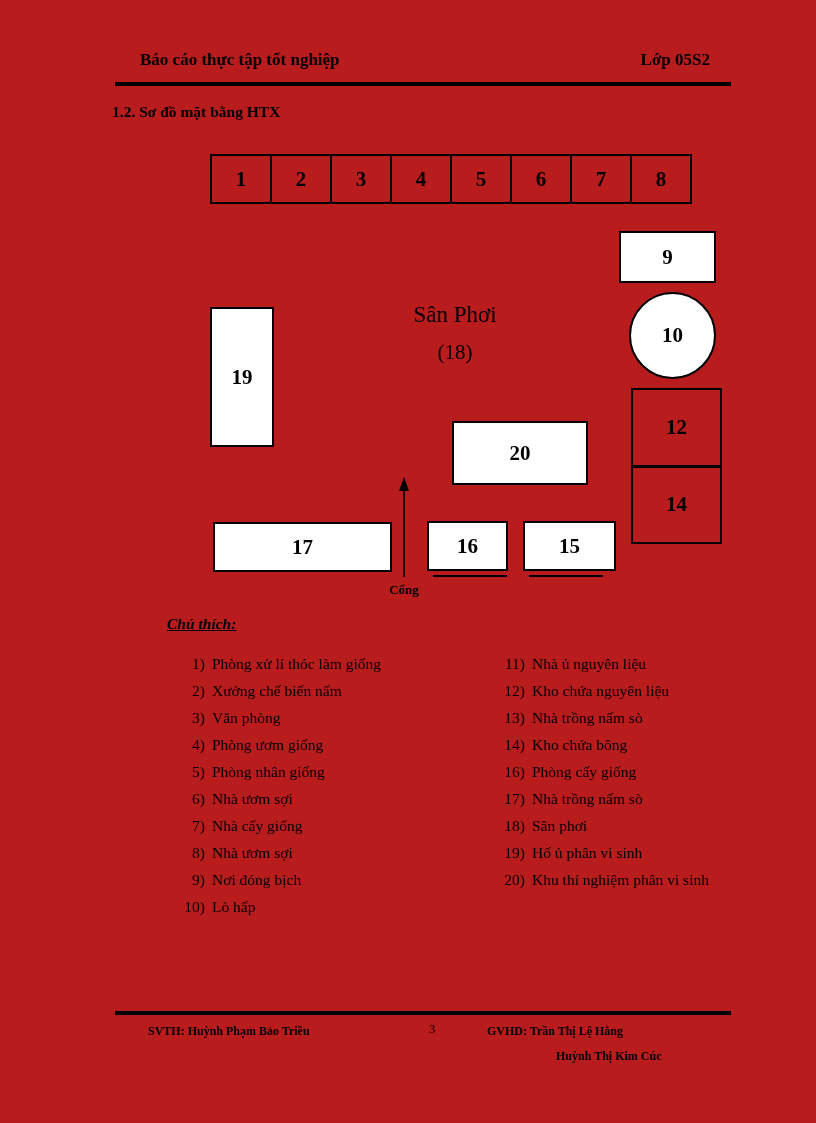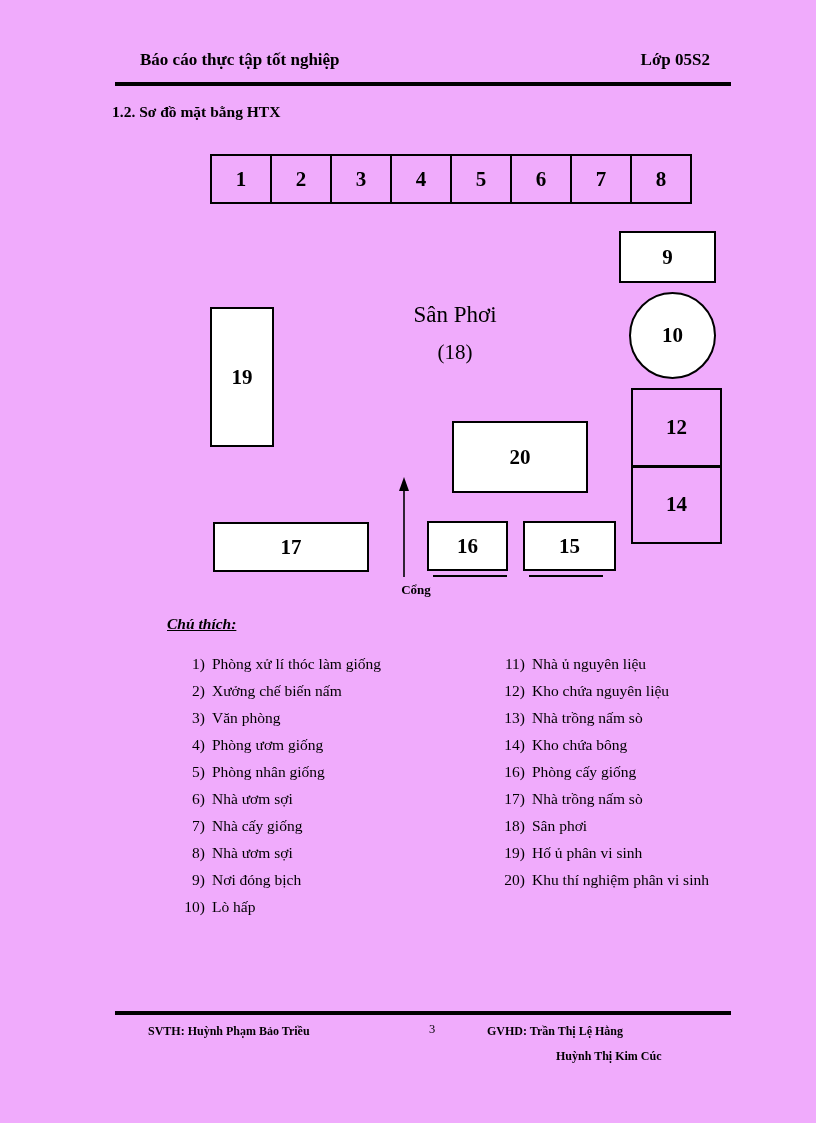--- a/index.html
+++ b/index.html
@@ -2,21 +2,21 @@
 <html><head>
 <meta charset="utf-8">
 <title>Report Page</title>
 <style>
   * { margin:0; padding:0; box-sizing:border-box; }
   html,body { background:#ffffff; }
   .page {
     position:relative;
     width:816px; height:1123px;
     margin:0 auto;
-    background:#f0abfc;
+    background:#b91c1c;
     color:#000;
     font-family:"Liberation Serif", serif;
     overflow:hidden;
   }
   
   .header-row {
     position:absolute; left:140px; top:50px; width:570px;
     display:flex; justify-content:space-between;
     font-weight:bold; font-size:17px;
   }
@@ -41,21 +41,21 @@
   .toprow .cell:last-child { border-right:none; }
   .stack { position:absolute; left:631px; top:388px; width:91px; height:156px;
     border:2px solid #000; display:flex; flex-direction:column; }
   .stack .scell { flex:1; display:flex; align-items:center; justify-content:center;
     font-weight:bold; font-size:21px; border-top:3px solid #000; }
   .stack .scell:first-child { border-top:none; }
   .yard-label { position:absolute; left:370px; top:302px; width:170px; text-align:center; }
   .yard-label .l1 { font-size:23px; }
   .yard-label .l2 { font-size:21px; margin-top:12px; }
   .gate-arrow { position:absolute; left:395px; top:477px; }
-  .gate-label { position:absolute; left:392px; top:582px; width:48px; text-align:center;
+  .gate-label { position:absolute; left:380px; top:582px; width:48px; text-align:center;
     font-weight:bold; font-size:13px; }
   .seg { position:absolute; top:575px; height:2px; background:#000; }
   
   .legend-title { position:absolute; left:167px; top:615px;
     font-weight:bold; font-style:italic; font-size:15.5px; text-decoration:underline; }
   .lcol { position:absolute; top:650px; width:310px; font-size:15.5px; }
   .lcol.left { left:178px; }
   .lcol.right { left:498px; }
   .lrow { height:27px; display:flex; align-items:center; white-space:nowrap; }
   .lnum { display:inline-block; width:27px; text-align:right; margin-right:7px; flex:none; }
@@ -95,23 +95,23 @@
     <div class="yard-label">
       <div class="l1">Sân Phơi</div>
       <div class="l2">(18)</div>
     </div>
 
     <div class="stack">
       <div class="scell">12</div>
       <div class="scell">14</div>
     </div>
 
-    <div class="dbox" style="left:452px; top:421px; width:136px; height:72px;">20</div>
-
-    <div class="dbox" style="left:213px; top:522px; width:156px; height:50px;">17</div>
+    <div class="dbox" style="left:452px; top:421px; width:136px; height:64px;">20</div>
+
+    <div class="dbox" style="left:213px; top:522px; width:179px; height:50px;">17</div>
 
     <div class="dbox" style="left:427px; top:521px; width:81px; height:50px;">16</div>
 
     <div class="dbox" style="left:523px; top:521px; width:93px; height:50px;">15</div>
 
     <div class="seg" style="left:433px; width:74px;"></div>
     <div class="seg" style="left:529px; width:74px;"></div>
 
     <svg class="gate-arrow" width="18" height="102" viewBox="0 0 18 102">
       <line x1="9" y1="100" x2="9" y2="13" stroke="#000" stroke-width="1.6"></line>

